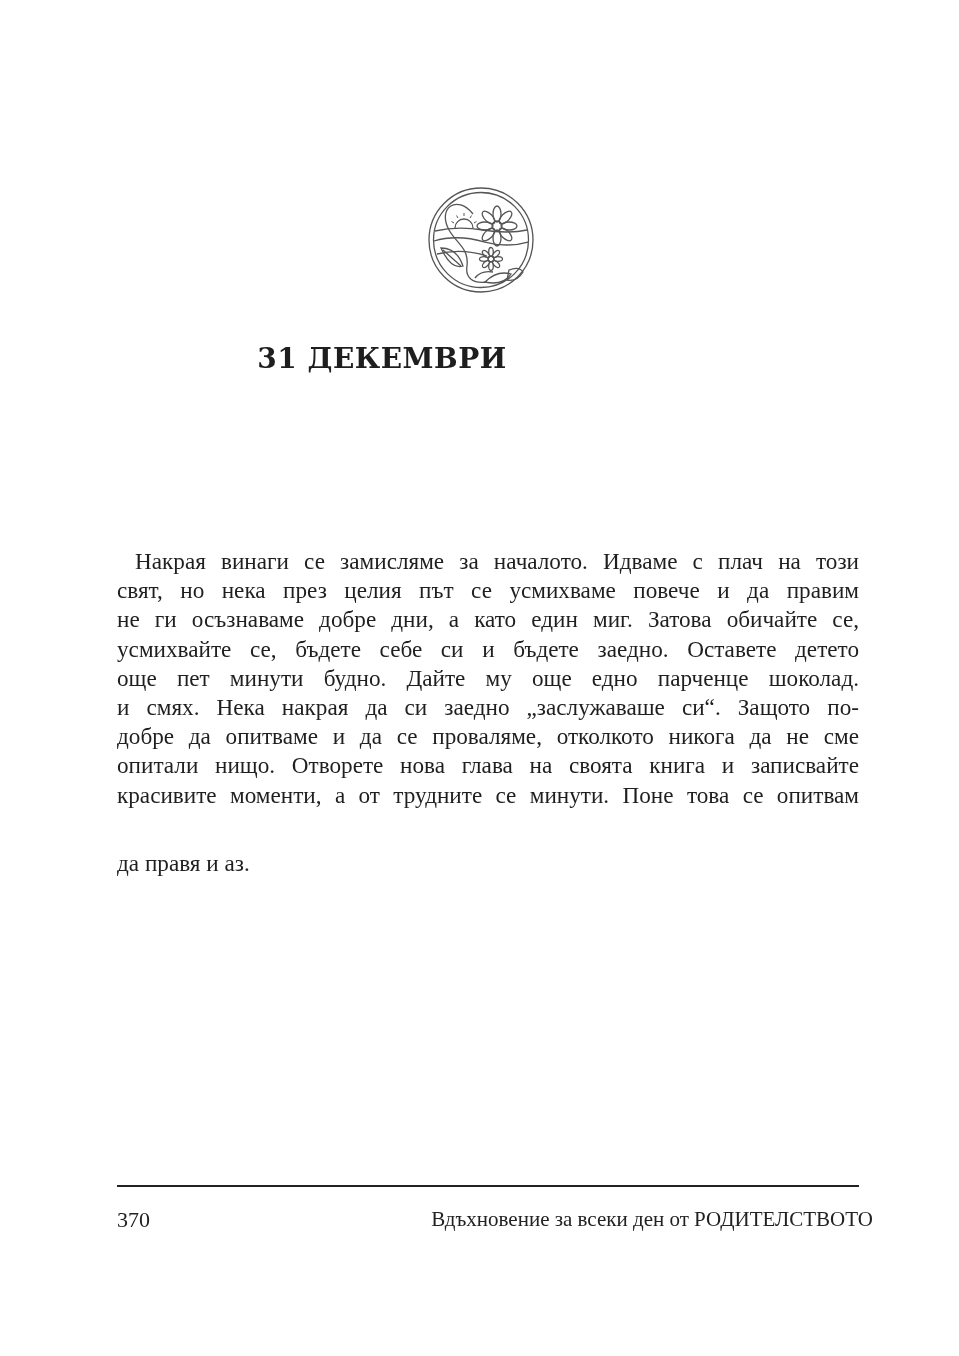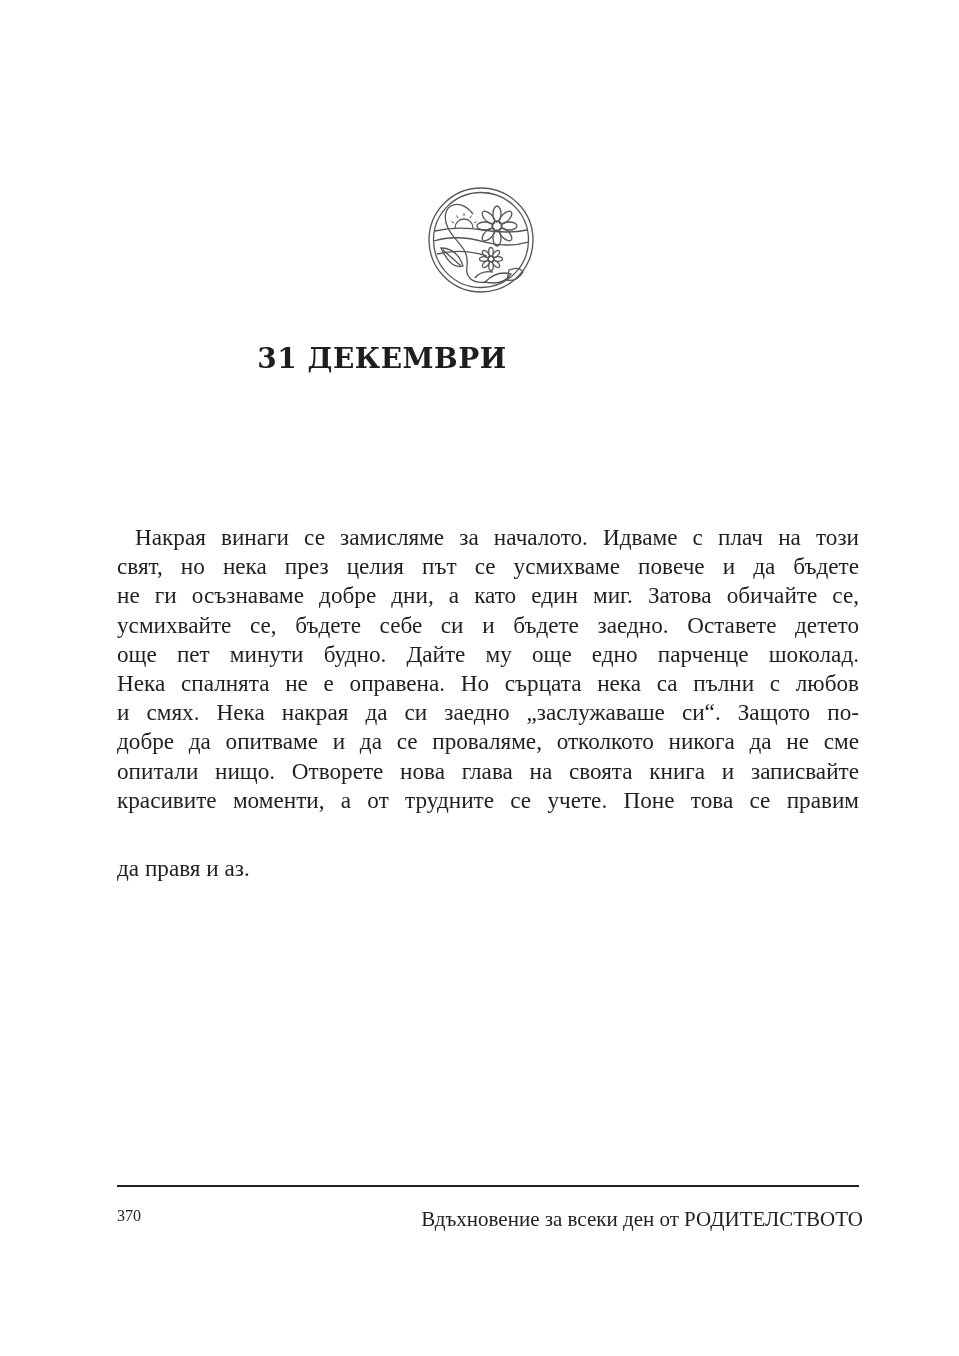--- a/index.html
+++ b/index.html
@@ -1,25 +1,25 @@
 <!DOCTYPE html>
 <html><head>
 <meta charset="utf-8">
 <style>
   html, body { margin:0; padding:0; background:#ffffff; }
   body { width:959px; height:1356px; position:relative; overflow:hidden; font-family:"Liberation Serif", serif; color:#222; }
   .emblem { position:absolute; left:427px; top:186px; width:108px; height:108px; }
   .title { position:absolute; left:0; width:764px; top:342px; text-align:center; font-family:"DejaVu Serif", serif; font-weight:bold; font-size:28px; letter-spacing:0.5px; color:#1e1e1e; }
   .body-text { position:absolute; left:117px; width:742px; top:523px; font-size:23.2px; line-height:29.2px; text-align:justify; color:#1f1f1f; }
   .line { display:block; text-align:justify; text-align-last:justify; white-space:nowrap; }
-  .line.first { text-indent:18px; }
+  .line.first { text-indent:18px;margin-top:24px; }
   .line.last { text-align-last:left;margin-top:39px; }
   .rule { position:absolute; left:117px; width:742px; top:1185px; height:0; border-top:2.5px solid #222; }
-  .page-num { position:absolute; left:117px; top:1207px; font-size:16px; color:#222; }
-  .running-title { position:absolute; right:96px; top:1207px; font-size:21px; color:#222; }
+  .page-num { position:absolute; left:117px; top:1207px; font-size:22px; color:#222; }
+  .running-title { position:absolute; right:86px; top:1207px; font-size:21px; color:#222; }
 </style>
 </head>
 <body>
 
 <div class="emblem">
   <svg width="108" height="108" viewBox="0 0 108 108" fill="none" stroke="#555" stroke-width="1.3">
     <circle cx="54" cy="54" r="52"></circle>
     <circle cx="54" cy="54" r="47.5"></circle>
 
     <path d="M28 42 A9 9 0 0 1 46 42"></path>
@@ -66,27 +66,26 @@
     <path d="M58 96 Q70 84 84 88 Q76 100 58 96 Z"></path>
     <path d="M82 84 Q92 80 96 86 Q90 96 80 94 Z"></path>
     <path d="M48 92 Q54 84 66 86"></path>
   </svg>
 </div>
 
 <div class="title">31 ДЕКЕМВРИ</div>
 
 <div class="body-text">
   <span class="line first">Накрая винаги се замисляме за началото. Идваме с плач на този</span>
-  <span class="line">свят, но нека през целия път се усмихваме повече и да бъдете</span>
+  <span class="line">свят, но нека през целия път се усмихваме повече и да правим</span>
   <span class="line">не ги осъзнаваме добре дни, а като един миг. Затова обичайте се,</span>
   <span class="line">усмихвайте се, бъдете себе си и бъдете заедно. Оставете детето</span>
   <span class="line">още пет минути будно. Дайте му още едно парченце шоколад.</span>
-  <span class="line">Нека спалнята не е оправена. Но сърцата нека са пълни с любов</span>
   <span class="line">и смях. Нека накрая да си заедно „заслужаваше си“. Защото по-</span>
   <span class="line">добре да опитваме и да се проваляме, отколкото никога да не сме</span>
   <span class="line">опитали нищо. Отворете нова глава на своята книга и записвайте</span>
-  <span class="line">красивите моменти, а от трудните се учете. Поне това се правим</span>
+  <span class="line">красивите моменти, а от трудните се минути. Поне това се опитвам</span>
   <span class="line last">да правя и аз.</span>
 </div>
 
 <div class="rule"></div>
 <div class="page-num">370</div>
 <div class="running-title">Вдъхновение за всеки ден от РОДИТЕЛСТВОТО</div>
 
 </body></html>

